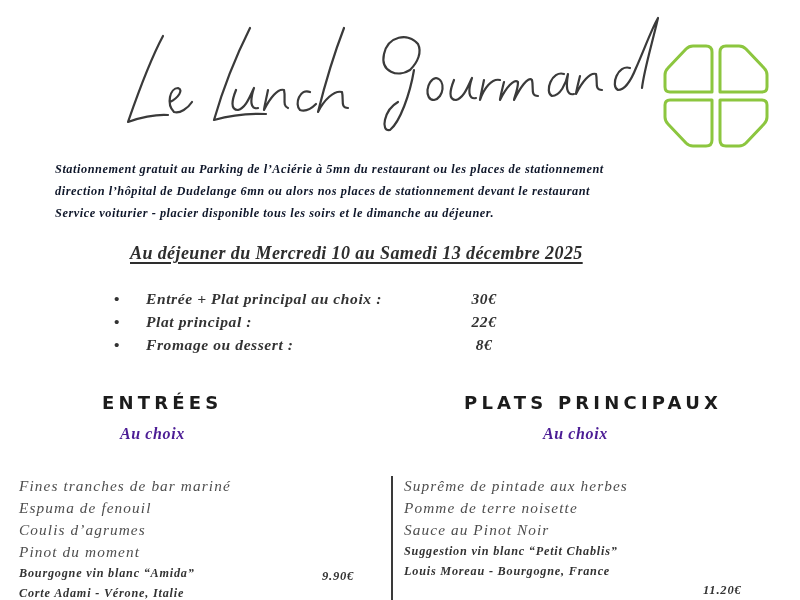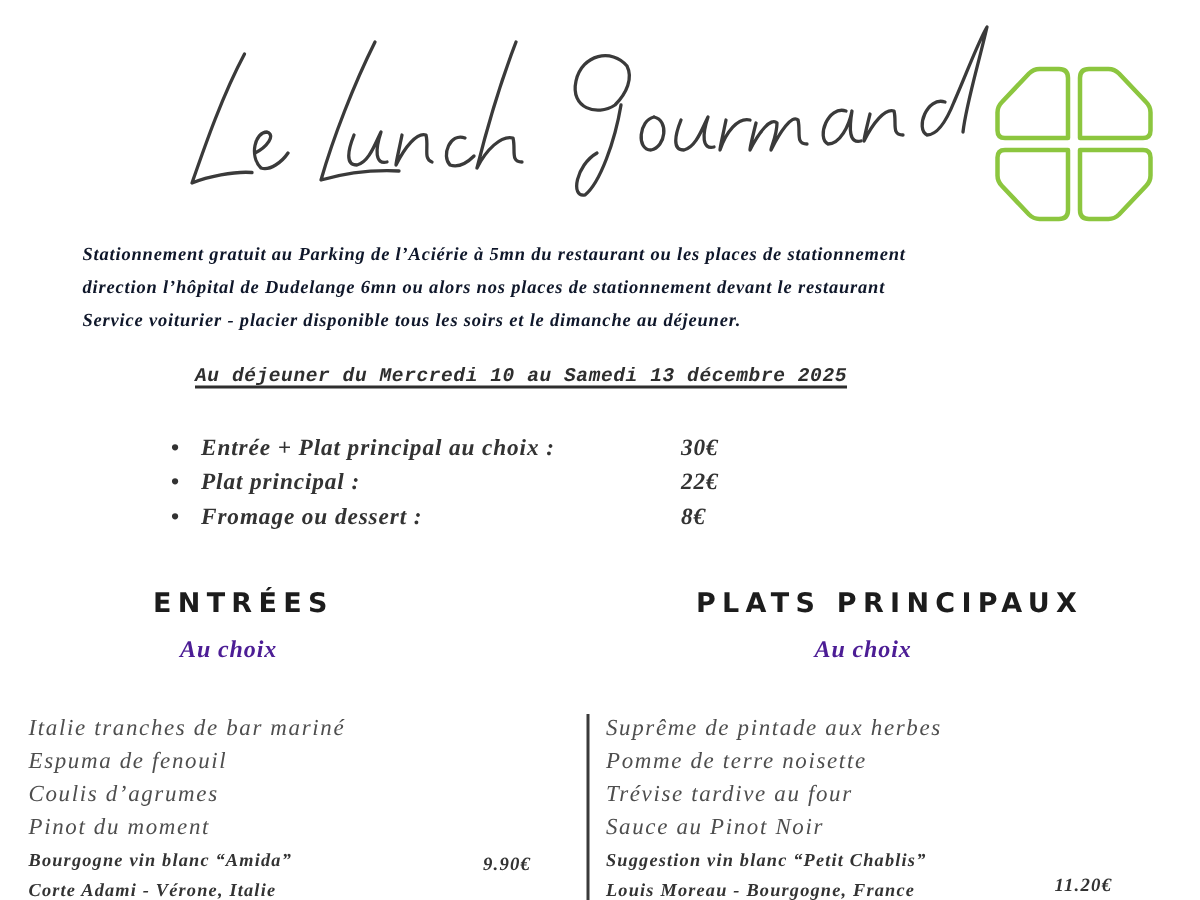--- a/index.html
+++ b/index.html
@@ -14,32 +14,32 @@
     .clover { left: 662px; top: 42px; width: 108px; height: 108px; }
 
     
     .info { left: 55px; top: 158px; width: 740px;
             font-family: "Liberation Serif", serif; font-style: italic; font-weight: bold;
             font-size: 12.3px; line-height: 22px; color: #0f172a; letter-spacing: 0.55px; }
     .info div { white-space: nowrap; }
 
     
     .date { left: 130px; top: 243px; width: 580px;
-            font-family: Liberation Mono, monospace; font-style: italic; font-weight: bold;
-            font-size: 13px; color: #2e2e2e; text-decoration: underline;
+            font-family: Liberation Serif, serif; font-style: italic; font-weight: bold;
+            font-size: 18px; color: #2e2e2e; text-decoration: underline;
             text-underline-offset: 3px; text-decoration-thickness: 1.5px; white-space: nowrap; letter-spacing: 0.4px; }
 
     
     .prices { left: 114px; top: 290px; width: 400px; }
     .price-row { position: relative; height: 23px;
                  font-family: "Liberation Serif", serif; font-style: italic; font-weight: bold;
                  font-size: 15.5px; color: #333; letter-spacing: 0.6px; }
     .price-row .bullet { position: absolute; left: 0; top: 0; font-style: normal; }
-    .price-row .label { position: absolute; left: 20px; top: 0; white-space: nowrap; }
-    .price-row .amount { position: absolute; right: 0; top: 0; width: 60px; text-align: left; white-space: nowrap; }
+    .price-row .label { position: absolute; left: 32px; top: 0; white-space: nowrap; }
+    .price-row .amount { position: absolute; right: 0; top: 0; width: 60px; text-align: center; white-space: nowrap; }
 
     
     .sec-title { font-family: "DejaVu Sans", sans-serif; font-weight: bold; font-size: 18px;
                  letter-spacing: 4.2px; color: #1c1c1c; white-space: nowrap; }
     .sec-sub { font-family: "Liberation Serif", serif; font-style: italic; font-weight: bold;
                font-size: 16px; color: #4c1d95; white-space: nowrap; letter-spacing: 0.6px; }
     .entrees-title { left: 102px; top: 392px; }
     .entrees-sub { left: 120px; top: 425px; }
     .plats-title { left: 448px; top: 392px; margin-left: 16px; }
     .plats-sub { left: 543px; top: 425px; }
@@ -138,32 +138,31 @@
     <span class="amount">8€</span>
   </div>
 </div>
 
 <div class="abs sec-title entrees-title">ENTRÉES</div>
 <div class="abs sec-sub entrees-sub">Au choix</div>
 <div class="abs sec-title plats-title">PLATS PRINCIPAUX</div>
 <div class="abs sec-sub plats-sub">Au choix</div>
 
 <div class="abs dishes col-left">
-  <div class="dish">Italie tranches de bar mariné</div>
+  <div class="dish">Fines tranches de bar mariné</div>
   <div class="dish">Espuma de fenouil</div>
   <div class="dish">Coulis d’agrumes</div>
   <div class="dish">Pinot du moment</div>
   <div class="wine">Bourgogne vin blanc “Amida”</div>
   <div class="wine">Corte Adami - Vérone, Italie</div>
 </div>
 <div class="wine-price wp-left">9.90€</div>
 
 <div class="abs divider"></div>
 
 <div class="abs dishes col-right">
   <div class="dish">Suprême de pintade aux herbes</div>
   <div class="dish">Pomme de terre noisette</div>
-  <div class="dish">Trévise tardive au four</div>
   <div class="dish">Sauce au Pinot Noir</div>
   <div class="wine">Suggestion vin blanc “Petit Chablis”</div>
   <div class="wine">Louis Moreau - Bourgogne, France</div>
 </div>
 <div class="wine-price wp-right">11.20€</div>
 
 </body></html>

